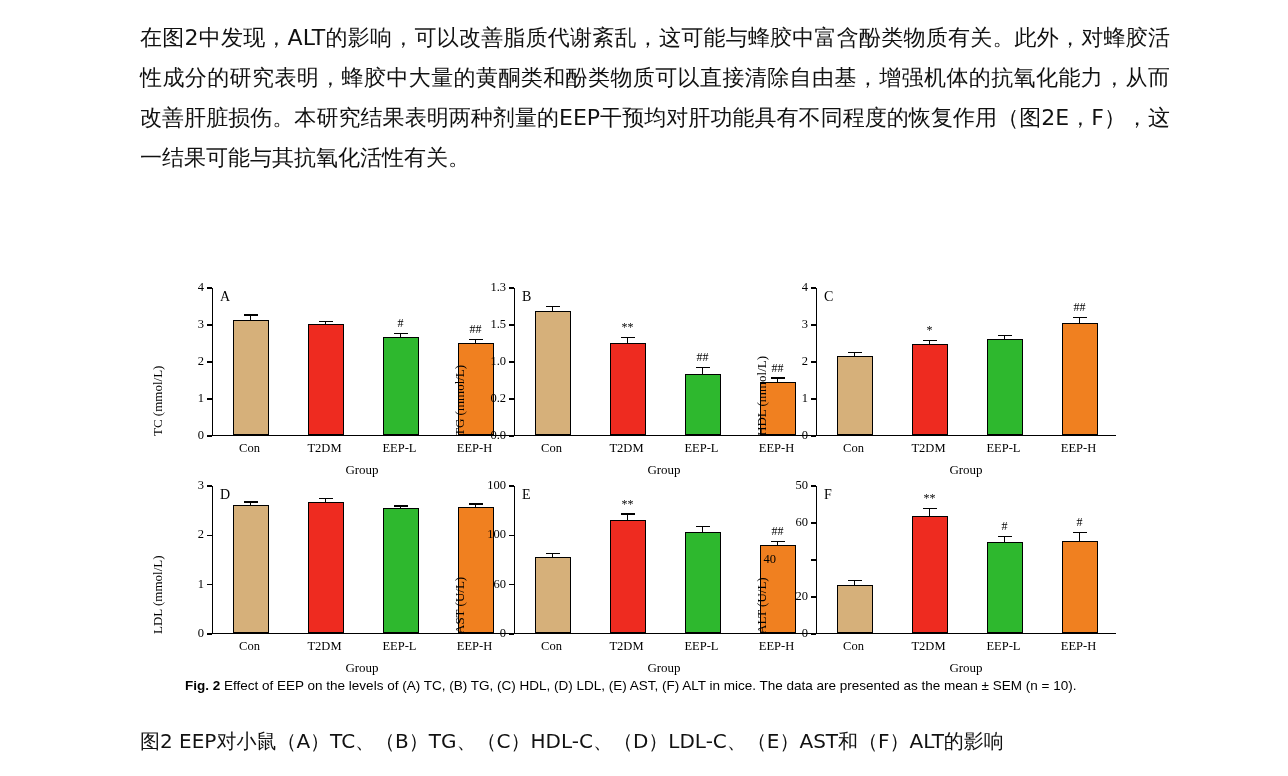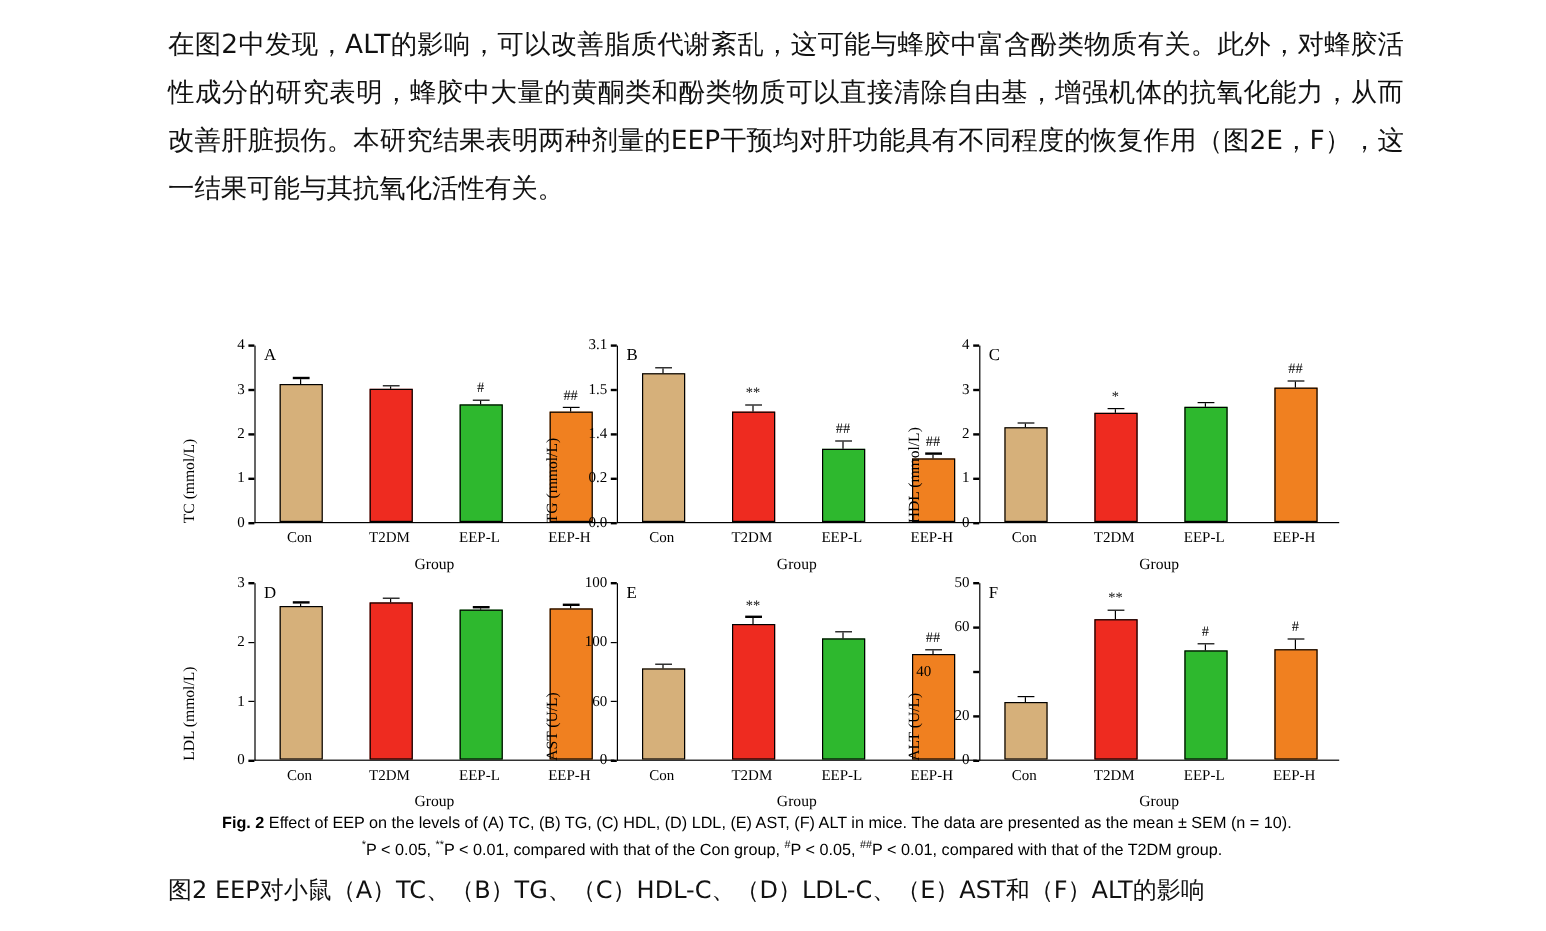--- a/index.html
+++ b/index.html
@@ -160,25 +160,25 @@
         <div class="bar" style="left: 244.5px; width: 36px; height: 52.54px; background: rgb(240, 128, 32);"></div>
         <div class="err" style="left: 261.85px; bottom: 52.54px; height: 3.7px;"></div>
         <div class="errcap" style="left: 255.5px; bottom: 56.24px; width: 14px;"></div>
         <div class="sig" style="left: 248.5px; width: 28px; bottom: 59.24px;">##</div>
       </div>
       <div class="tick" style="left: 369px; top: 167.4px;"></div>
       <div class="ticklabel" style="left: 322px; top: 160px; width: 44px;">0.0</div>
       <div class="tick" style="left: 369px; top: 130.4px;"></div>
       <div class="ticklabel" style="left: 322px; top: 123px; width: 44px;">0.2</div>
       <div class="tick" style="left: 369px; top: 93.4px;"></div>
-      <div class="ticklabel" style="left: 322px; top: 86px; width: 44px;">1.4</div>
+      <div class="ticklabel" style="left: 322px; top: 86px; width: 44px;">1.0</div>
       <div class="tick" style="left: 369px; top: 56.4px;"></div>
       <div class="ticklabel" style="left: 322px; top: 49px; width: 44px;">1.5</div>
       <div class="tick" style="left: 369px; top: 19.4px;"></div>
-      <div class="ticklabel" style="left: 322px; top: 12px; width: 44px;">3.1</div>
+      <div class="ticklabel" style="left: 322px; top: 12px; width: 44px;">1.3</div>
       <div class="ylabel" style="left: 312px; top: 168px;">TG (mmol/L)</div>
       <div class="xlabel" style="left: 374px; top: 194px; width: 300px;">Group</div>
       <div class="panel-letter" style="left: 382px; top: 21px;">B</div>
     </div>
     <div class="panel" style="left: 0px; top: 0px; width: 100%; height: 100%;">
       <div class="cat" style="left: 683.5px; top: 173px; width: 60px;">Con</div>
       <div class="cat" style="left: 758.5px; top: 173px; width: 60px;">T2DM</div>
       <div class="cat" style="left: 833.5px; top: 173px; width: 60px;">EEP-L</div>
       <div class="cat" style="left: 908.5px; top: 173px; width: 60px;">EEP-H</div>
       <div class="plot-area" style="left: 676px; top: 20px; width: 300px; height: 148px;">
@@ -309,18 +309,15 @@
       <div class="ticklabel" style="left: 624px; top: 210px; width: 44px;">50</div>
       <div class="ylabel" style="left: 614px; top: 366px;">ALT (U/L)</div>
       <div class="xlabel" style="left: 676px; top: 392px; width: 300px;">Group</div>
       <div class="panel-letter" style="left: 684px; top: 219px;">F</div>
     </div>
   </div>
 
 <div class="caption">
   <b>Fig. 2</b>
   <span>Effect of EEP on the levels of (A) TC, (B) TG, (C) HDL, (D) LDL, (E) AST, (F) ALT in mice. The data are presented as the mean ± SEM (n = 10).</span>
-  <span class="cap-line2">
-    <sup>*</sup><span>P &lt; 0.05, </span><sup>**</sup><span>P &lt; 0.01, compared with that of the Con group, </span><sup>#</sup><span>P &lt; 0.05, </span><sup>##</sup><span>P &lt; 0.01, compared with that of the T2DM group.</span>
-  </span>
 </div>
 
 <div class="cncap">图2  EEP对小鼠（A）TC、（B）TG、（C）HDL-C、（D）LDL-C、（E）AST和（F）ALT的影响</div>
 
 </body></html>

